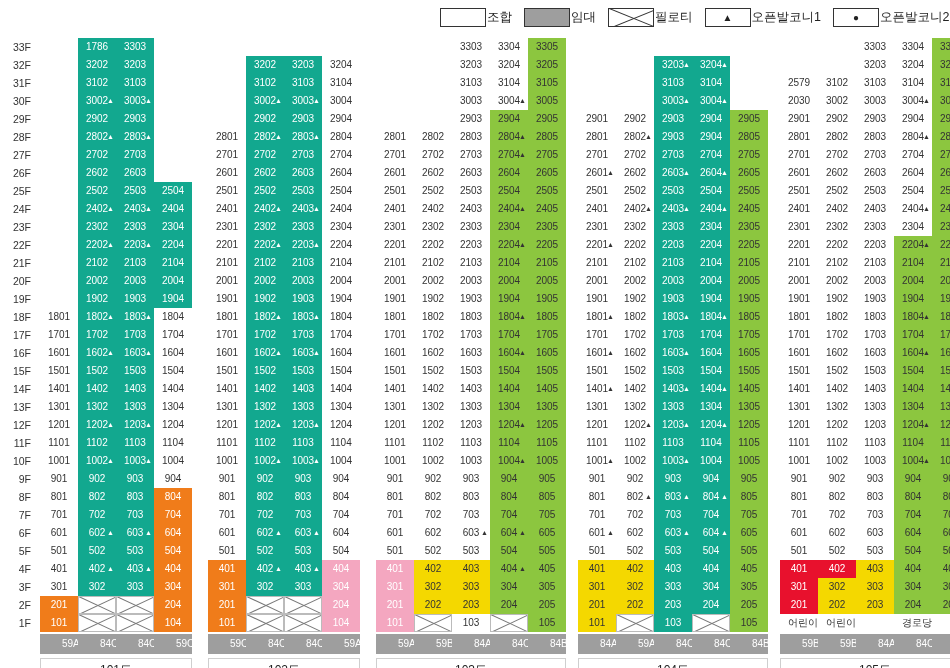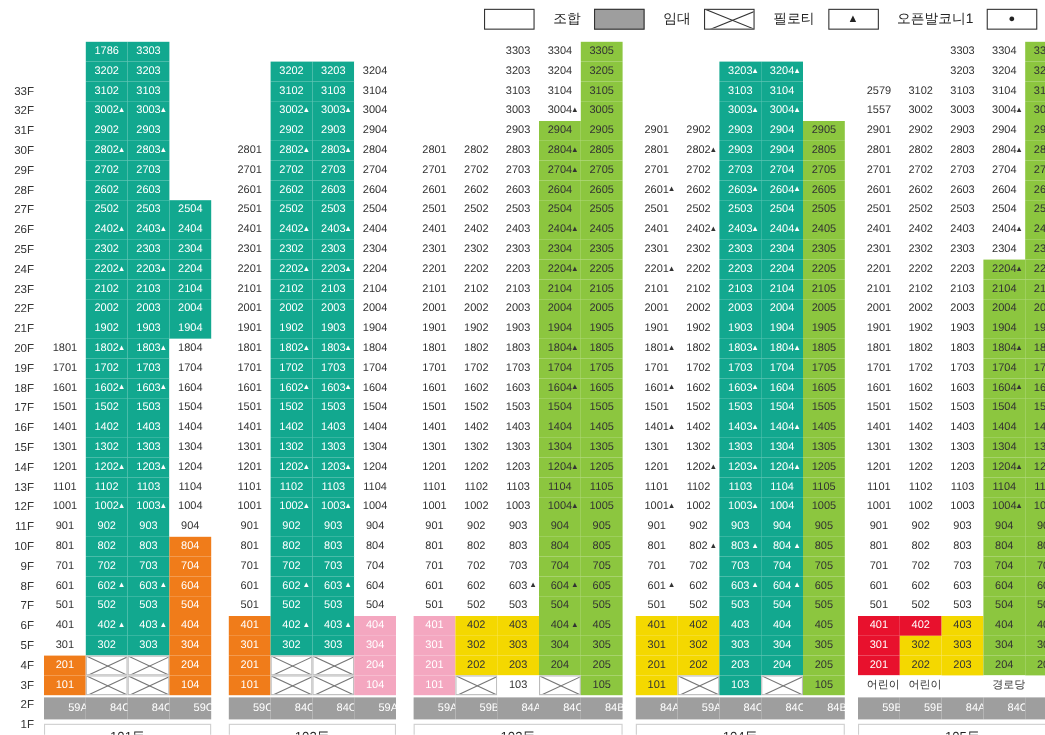--- a/index.html
+++ b/index.html
@@ -1,21 +1,21 @@
 <!DOCTYPE html>
 <html><head>
 <meta charset="utf-8">
 <style>
   html,body{margin:0;padding:0;background:#ffffff;}
   body{width:950px;height:668px;font-family:"Liberation Sans",sans-serif;overflow:hidden;}
   #stage{position:relative;width:950px;height:668px;}
 
   
   #legend{position:absolute;left:440px;top:8px;display:flex;align-items:center;gap:6px;font-size:12px;color:#222;}
-  .lg-item{display:flex;align-items:center;gap:17px;margin-right:6px;}
+  .lg-item{display:flex;align-items:center;gap:1px;margin-right:6px;}
   .lg-box{width:46px;height:19px;border:1px solid #333;box-sizing:border-box;background:#fff;}
   .lg-box.gray{background:#9e9e9e;}
   .lg-box.piloti{position:relative;background:#fff;overflow:hidden;}
   .lg-box.piloti:before,.lg-box.piloti:after{content:"";position:absolute;left:-4px;top:50%;width:58px;height:1px;background:#333;transform-origin:center;}
   .lg-box.piloti:before{transform:rotate(22deg);}
   .lg-box.piloti:after{transform:rotate(-22deg);}
   .lg-box.sym{display:flex;align-items:center;justify-content:center;font-size:10px;line-height:1;}
   .lg-label{font-size:12.5px;white-space:nowrap;}
 
   
@@ -68,21 +68,21 @@
       <div class="lg-item">
         <div class="lg-box sym">▲</div>
         <div class="lg-label">오픈발코니1</div>
       </div>
       <div class="lg-item">
         <div class="lg-box sym">●</div>
         <div class="lg-label">오픈발코니2</div>
       </div>
     </div>
 
-  <div id="floors-left" class="floor-col" style="left: 8px; top: 38px; margin-top: 36px;">
+  <div id="floors-left" class="floor-col" style="left: 8px; top: 38px;">
       <div class="floor-lbl">33F</div>
       <div class="floor-lbl">32F</div>
       <div class="floor-lbl">31F</div>
       <div class="floor-lbl">30F</div>
       <div class="floor-lbl">29F</div>
       <div class="floor-lbl">28F</div>
       <div class="floor-lbl">27F</div>
       <div class="floor-lbl">26F</div>
       <div class="floor-lbl">25F</div>
       <div class="floor-lbl">24F</div>
@@ -1023,21 +1023,21 @@
           <div class="cell c-green">3205</div>
         </div>
         <div class="rowline">
           <div class="cell c-white">2579</div>
           <div class="cell c-white">3102</div>
           <div class="cell c-white">3103</div>
           <div class="cell c-white">3104</div>
           <div class="cell c-green">3105</div>
         </div>
         <div class="rowline">
-          <div class="cell c-white">1557</div>
+          <div class="cell c-white">2030</div>
           <div class="cell c-white">3002</div>
           <div class="cell c-white">3003</div>
           <div class="cell c-white">3004<span class="mk">▲</span></div>
           <div class="cell c-green">3005</div>
         </div>
         <div class="rowline">
           <div class="cell c-white">2901</div>
           <div class="cell c-white">2902</div>
           <div class="cell c-white">2903</div>
           <div class="cell c-white">2904</div>

